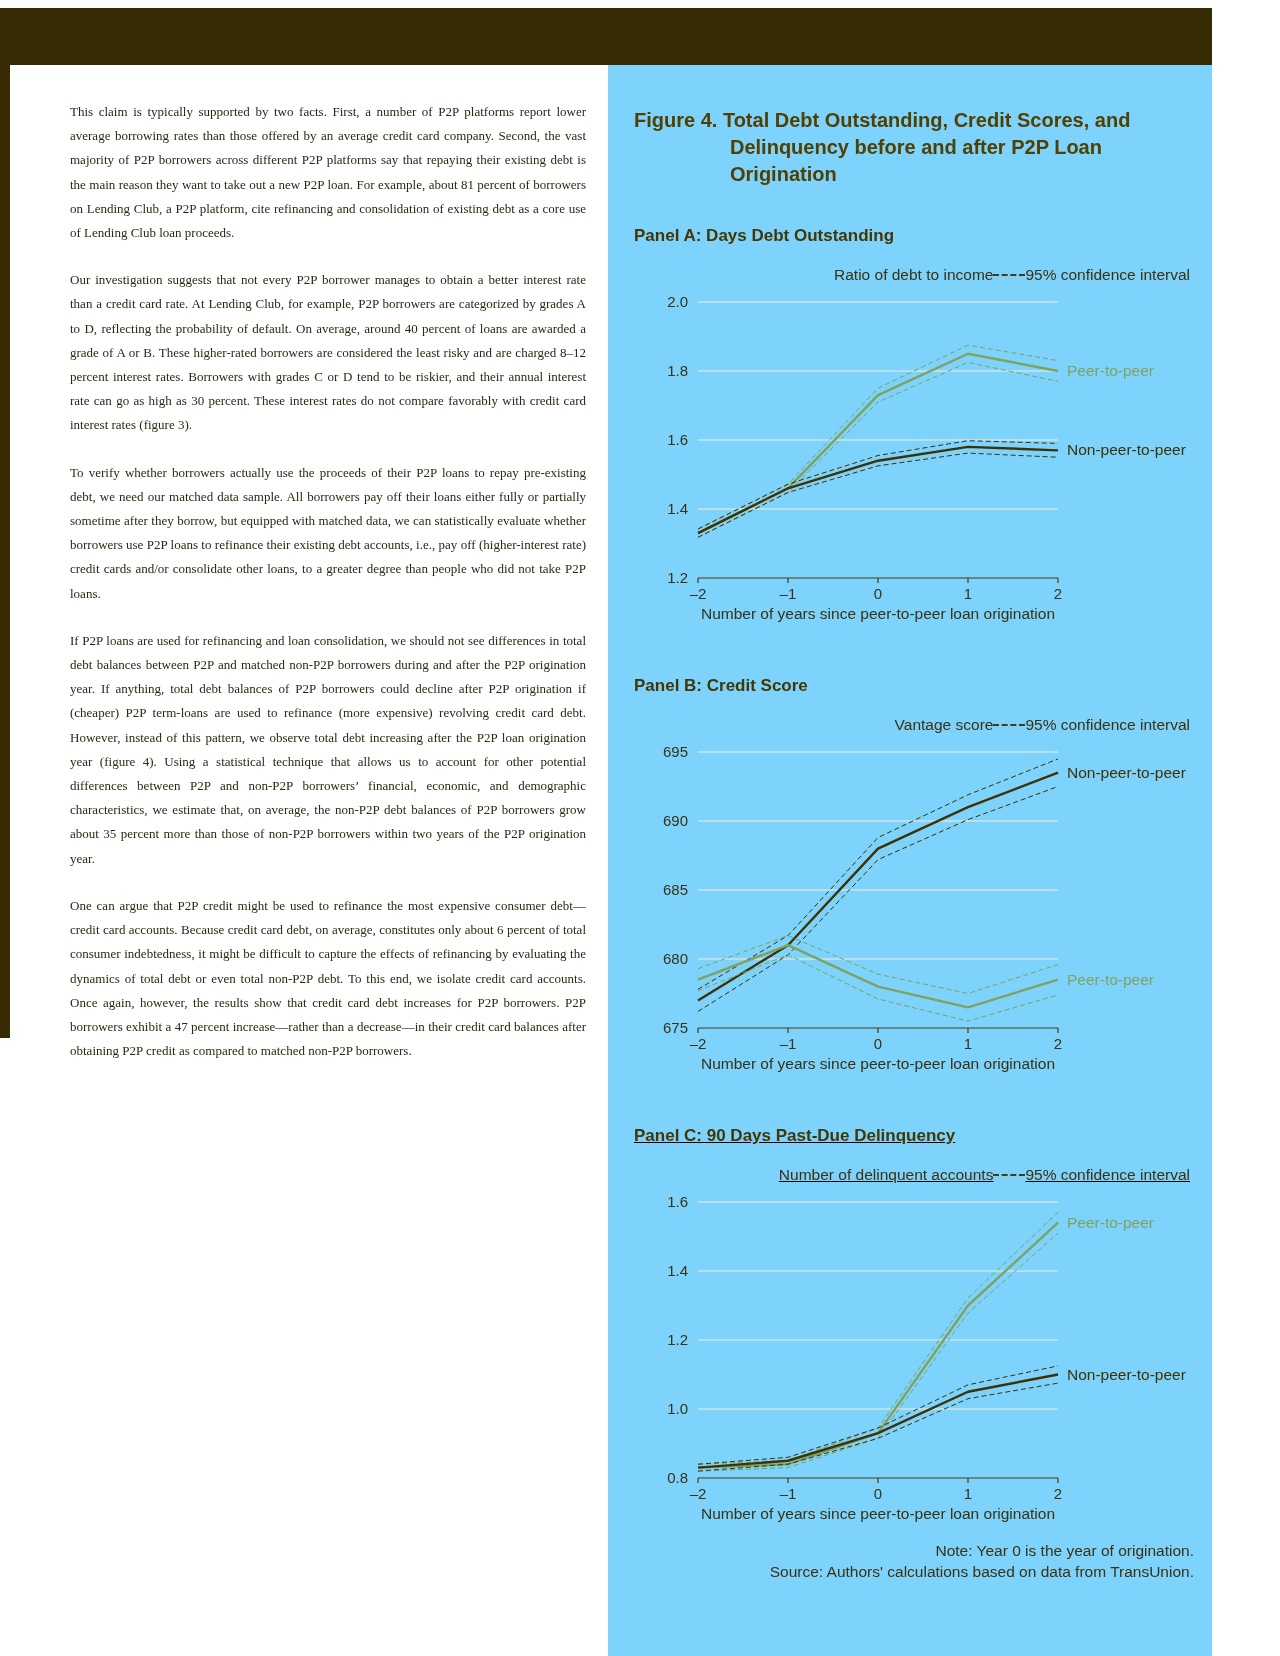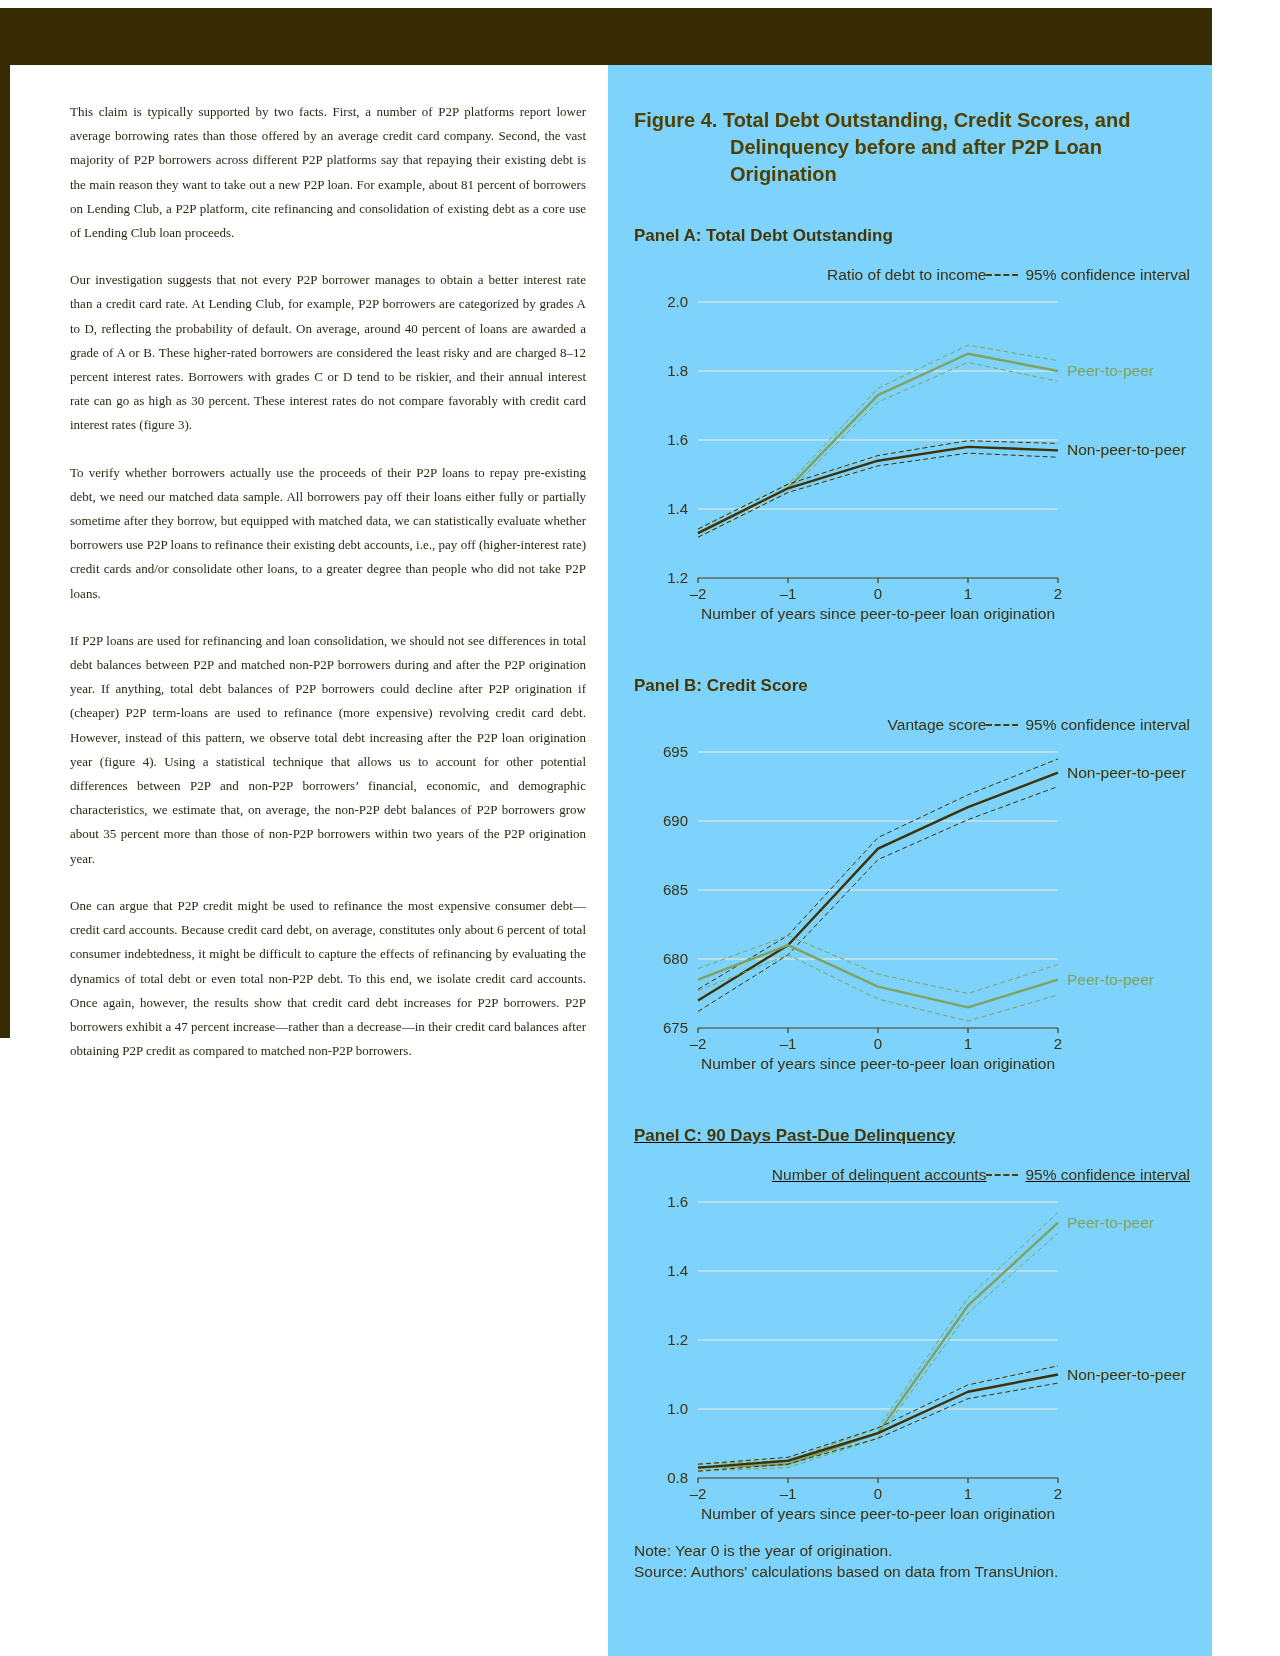--- a/index.html
+++ b/index.html
@@ -34,34 +34,34 @@
   .panel { margin-bottom:50px; }
   .panel h3 {
     font-size:17px; font-weight:bold; color:#453603;
     margin-bottom:20px;
   }
 
   .chart-header {
     display:flex; justify-content:flex-end; align-items:flex-end;
     font-size:15.5px; color:#3c3112; margin-bottom:2px; padding-right:4px;
   }
-  .chart-header .legend { display:flex; align-items:center; gap:7px; }
+  .chart-header .legend { display:flex; align-items:center; }
   .dash-swatch {
     display:inline-block; width:32px; height:0;
     border-top:2px dashed #4a3b10;
   }
 
   svg.chart { display:block; }
   svg .tick, svg .xlabel { fill:#3c3112; font-family:"Liberation Sans", sans-serif; }
   svg .tick { font-size:15px; }
   svg .xlabel { font-size:15.5px; }
   svg .slabel { font-size:15.5px; font-family:"Liberation Sans", sans-serif; }
 
   .note {
-    font-size:15.5px; color:#3c3112; line-height:21px;
+    font-size:15.5px; color:#3c3112; line-height:21px;text-align:right;
   }
   .note:first-of-type { margin-top:4px; }
 </style>
 </head>
 <body>
 
 <div class="page">
 
   <div class="top-band"></div>
   <div class="left-strip"></div>
@@ -72,21 +72,21 @@
     <p>To verify whether borrowers actually use the proceeds of their P2P loans to repay pre-existing debt, we need our matched data sample. All borrowers pay off their loans either fully or partially sometime after they borrow, but equipped with matched data, we can statistically evaluate whether borrowers use P2P loans to refinance their existing debt accounts, i.e., pay off (higher-interest rate) credit cards and/or consolidate other loans, to a greater degree than people who did not take P2P loans.</p>
     <p>If P2P loans are used for refinancing and loan consolidation, we should not see differences in total debt balances between P2P and matched non-P2P borrowers during and after the P2P origination year. If anything, total debt balances of P2P borrowers could decline after P2P origination if (cheaper) P2P term-loans are used to refinance (more expensive) revolving credit card debt. However, instead of this pattern, we observe total debt increasing after the P2P loan origination year (figure 4). Using a statistical technique that allows us to account for other potential differences between P2P and non-P2P borrowers’ financial, economic, and demographic characteristics, we estimate that, on average, the non-P2P debt balances of P2P borrowers grow about 35 percent more than those of non-P2P borrowers within two years of the P2P origination year.</p>
     <p>One can argue that P2P credit might be used to refinance the most expensive consumer debt—credit card accounts. Because credit card debt, on average, constitutes only about 6 percent of total consumer indebtedness, it might be difficult to capture the effects of refinancing by evaluating the dynamics of total debt or even total non-P2P debt. To this end, we isolate credit card accounts. Once again, however, the results show that credit card debt increases for P2P borrowers. P2P borrowers exhibit a 47 percent increase—rather than a decrease—in their credit card balances after obtaining P2P credit as compared to matched non-P2P borrowers.</p>
   </div>
 
   <div class="figure-col">
 
     <h2 class="fig-title"><span>Figure 4.</span>&nbsp;<span>Total Debt Outstanding, Credit Scores, and Delinquency before and after P2P Loan Origination</span></h2>
 
     <section class="panel">
-      <h3>Panel A: Total Debt Outstanding</h3>
+      <h3>Panel A: Days Debt Outstanding</h3>
       <div class="chart-header">
         <span>Ratio of debt to income</span>
         <span class="legend">
           <span class="dash-swatch"></span>
           <span>95% confidence interval</span>
         </span>
       </div>
       <svg class="chart" viewBox="0 0 560 340" width="560" height="340">
           <text x="54" y="297" text-anchor="end" class="tick">1.2</text>
           <line x1="64" x2="424" y1="223" y2="223" stroke="#f2ecdd" stroke-width="1"></line>

